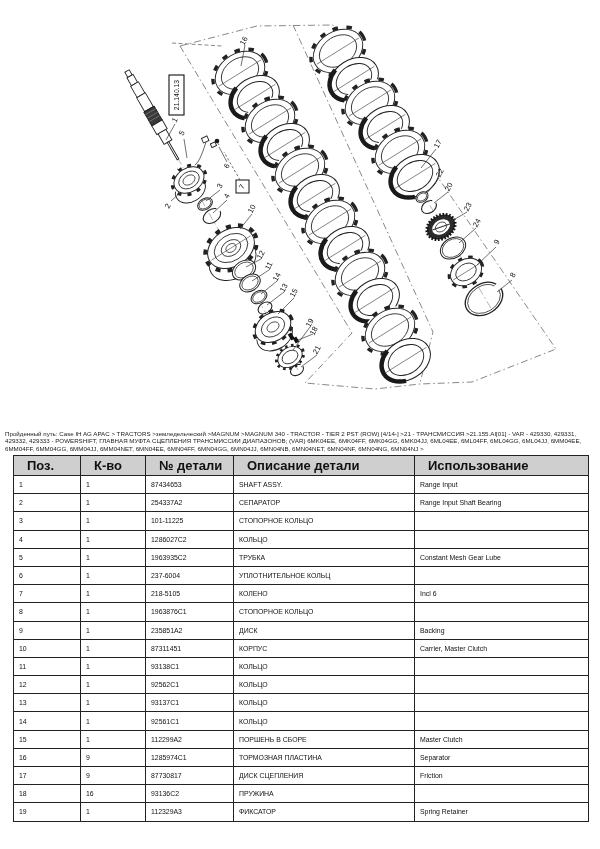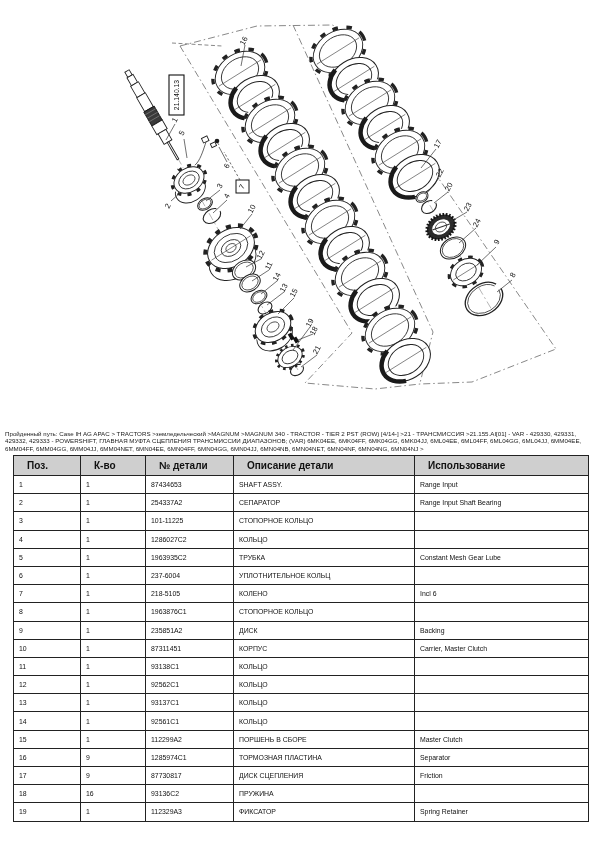--- a/index.html
+++ b/index.html
@@ -14,21 +14,21 @@
   .guided{fill:none;stroke:#555;stroke-width:0.7;stroke-dasharray:4 2.5;}
   .axis{fill:none;stroke:#777;stroke-width:0.55;stroke-dasharray:8 3 2 3;}
   .callout{font-size:7.6px;fill:#111;text-anchor:middle;}
   #breadcrumb{position:absolute;left:5px;top:430px;width:590px;
       font-size:6.2px;line-height:7.4px;color:#222;letter-spacing:0;}
   #tablewrap{position:absolute;left:13px;top:455px;width:575px;}
   table{border-collapse:collapse;table-layout:fixed;width:575px;
         font-size:6.9px;color:#111;}
   th,td{border:1px solid #222;padding:0 0 0 5px;text-align:left;
         overflow:hidden;white-space:nowrap;}
-  thead th{background:#cfcfcf;height:19px;font-size:10px;font-weight:bold;padding-left:13px;}
+  thead th{background:#cfcfcf;height:19px;font-size:13px;font-weight:bold;padding-left:13px;}
   tbody td{height:17.2px;background:#fff;}
   table{border:1.5px solid #000;}
 </style>
 </head>
 <body>
 
 <div id="page">
 
 <svg id="diagram" viewBox="0 0 600 430">
   <defs>

